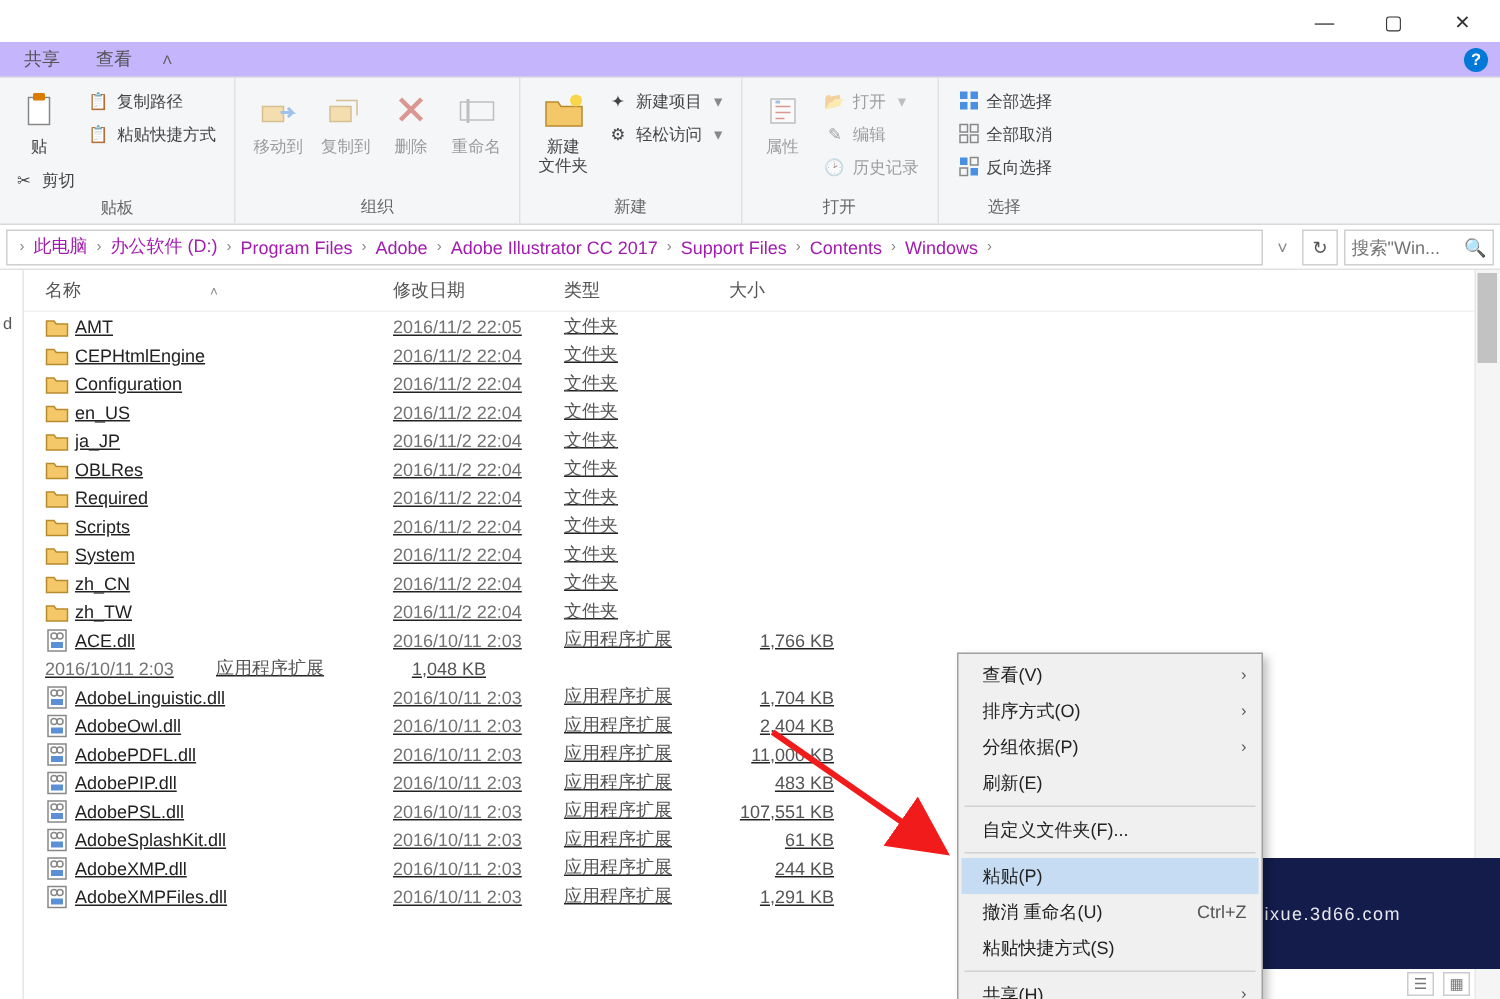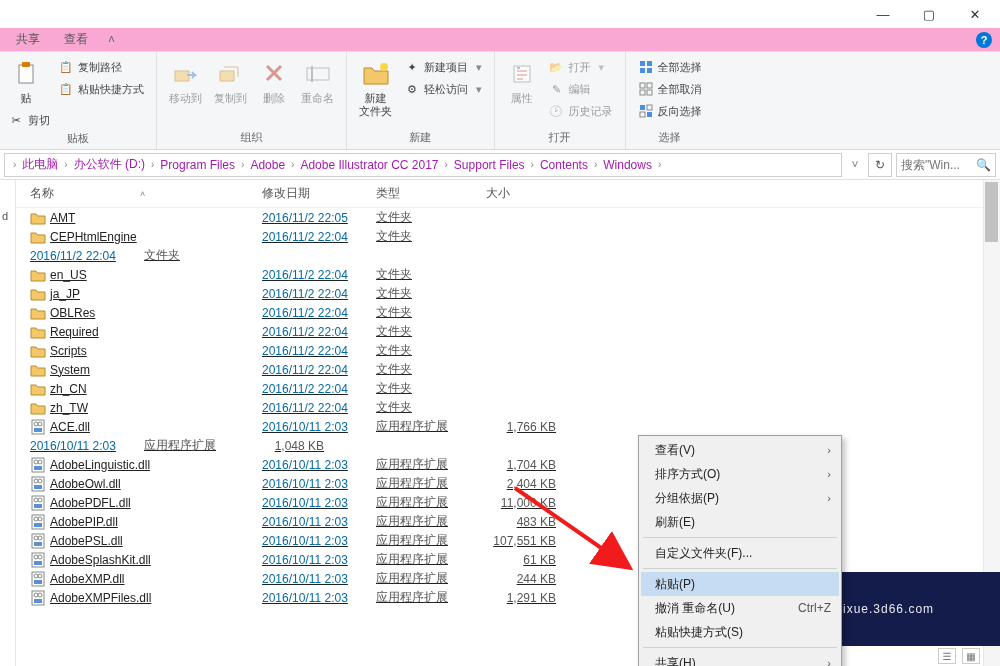--- a/index.html
+++ b/index.html
@@ -30,21 +30,21 @@
     justify-content: center;
     color: #333;
     font-size: 13px;
   }
   
   .tabrow {
     height: 24px;
     display: flex;
     align-items: center;
     padding-left: 4px;
-    background: #f9a8d4;
+    background: #c4b5fd;
     border-bottom: 1px solid #e1e1e1;
   }
   .tabrow .tab {
     padding: 4px 12px;
     color: #555;
   }
   .helpicon {
     margin-left: auto;
     margin-right: 8px;
     width: 16px;
@@ -197,21 +197,21 @@
   .filerow {
     display: flex;
     height: 19px;
     align-items: center;
     padding-left: 14px;
     font-size: 12px;
     color: #222;
     text-decoration: underline;
   }
   .cell-name { width: 232px; display:flex; align-items:center; gap:4px; }
-  .cell-date { width: 114px; color:#0369a1;}
+  .cell-date { width: 114px; color:#737373;}
   .cell-type { width: 110px; color:#555;}
   .cell-size { width: 90px; text-align: right; color:#555; padding-right: 20px;}
   .ficon { width:16px; height:16px; display:inline-flex; align-items:center; justify-content:center;}
   .folder-ic svg { width:16px;height:14px;}
   .dll-ic { font-size: 13px; }
   
   .ctxmenu {
     position: absolute;
     left: 638px;
     top: 255px;
@@ -559,20 +559,28 @@
                 <path d="M1 3h5l1.5 2H15v8H1z" fill="#f4c869" stroke="#b88a2e"></path>
               </svg>
             </span>
             <span>CEPHtmlEngine</span>
           </div>
           <div class="cell-date">2016/11/2 22:04</div>
           <div class="cell-type">文件夹</div>
           <div class="cell-size"></div>
         </div>
         <div class="filerow">
+          <div class="cell-name">
+            <span class="ficon folder-ic">
+              <svg viewBox="0 0 16 14">
+                <path d="M1 3h5l1.5 2H15v8H1z" fill="#f4c869" stroke="#b88a2e"></path>
+              </svg>
+            </span>
+            <span>Configuration</span>
+          </div>
           <div class="cell-date">2016/11/2 22:04</div>
           <div class="cell-type">文件夹</div>
           <div class="cell-size"></div>
         </div>
         <div class="filerow">
           <div class="cell-name">
             <span class="ficon folder-ic">
               <svg viewBox="0 0 16 14">
                 <path d="M1 3h5l1.5 2H15v8H1z" fill="#f4c869" stroke="#b88a2e"></path>
               </svg>

